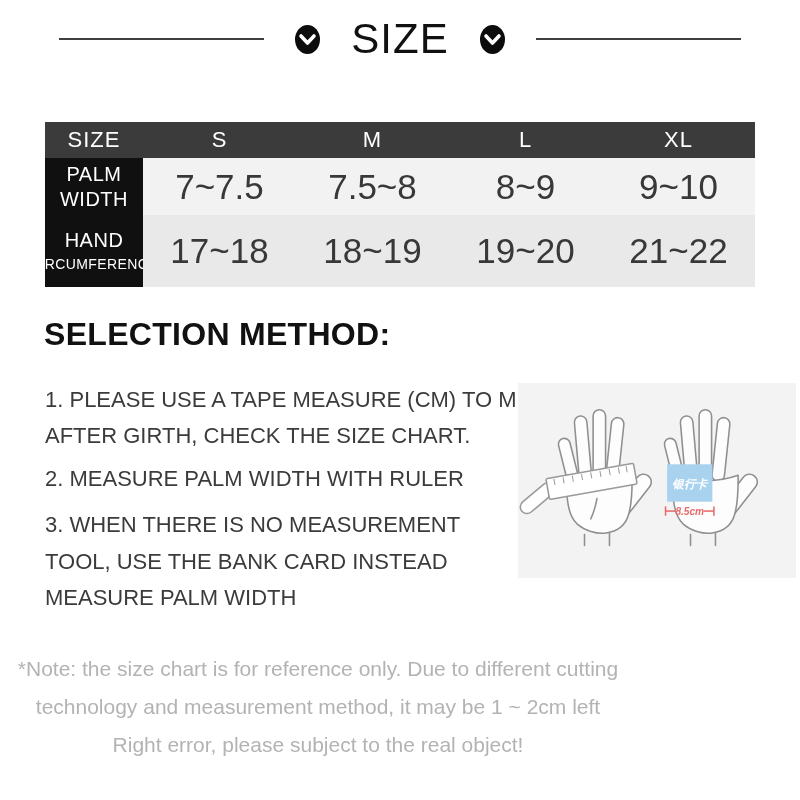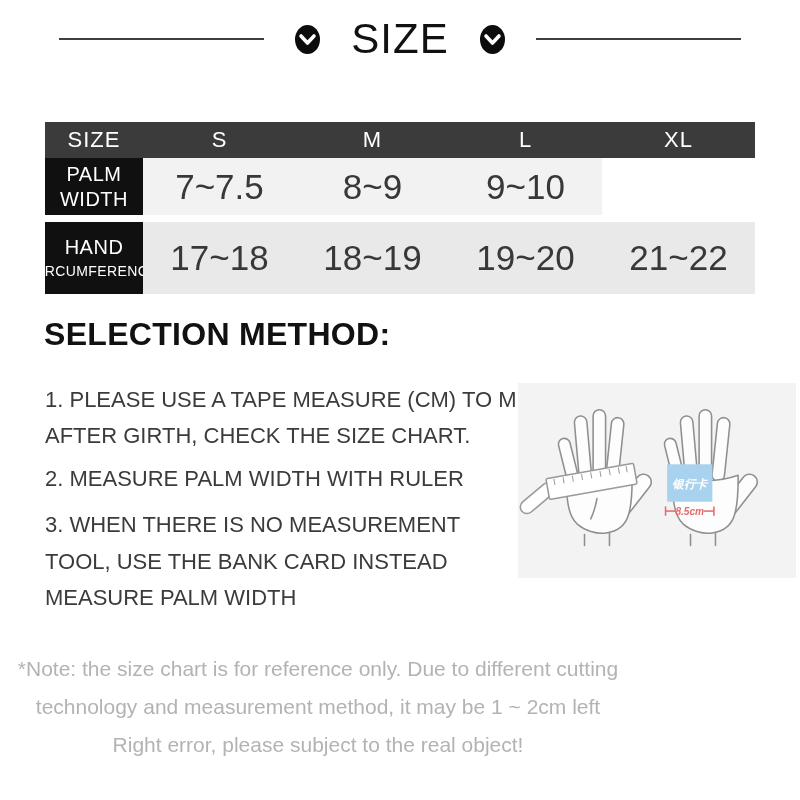--- a/index.html
+++ b/index.html
@@ -25,21 +25,21 @@
   .chevron-badge { display:block; }
 
   
   .size-table { position:absolute; left:45px; top:122px; width:710px; }
   .t-row { display:grid; grid-template-columns:98px 153px 153px 153px 153px; }
   .t-head { height:36px; background:#3b3b3b; }
   .t-head .cell {
     color:#fff; font-size:22px; letter-spacing:1px;
     display:flex; align-items:center; justify-content:center;
   }
-  .t-body1 { height:57px; margin-bottom:7px; }
+  .t-body1 { height:57px; margin-bottom:0; }
   .t-body2 { height:72px; }
   .label-cell {
     background:#101010; color:#fff;
     display:flex; flex-direction:column; align-items:center; justify-content:center;
     line-height:1.25; text-align:center;
   }
   .label-main { font-size:20px; letter-spacing:0.5px; }
   .label-sub  { font-size:14px; letter-spacing:0.4px; margin-top:3px; }
   .value-cell {
     display:flex; align-items:center; justify-content:center;
@@ -110,20 +110,21 @@
     <div class="cell">M</div>
     <div class="cell">L</div>
     <div class="cell">XL</div>
   </div>
   <div class="t-row t-body1">
     <div class="label-cell">
       <span class="label-main">PALM</span>
       <span class="label-main">WIDTH</span>
     </div>
     <div class="value-cell">7~7.5</div>
+    <div class="value-cell">7.5~8</div>
     <div class="value-cell">8~9</div>
     <div class="value-cell">9~10</div>
   </div>
   <div class="t-row t-body2">
     <div class="label-cell">
       <span class="label-main">HAND</span>
       <span class="label-sub">CIRCUMFERENCE</span>
     </div>
     <div class="value-cell">17~18</div>
     <div class="value-cell">18~19</div>

